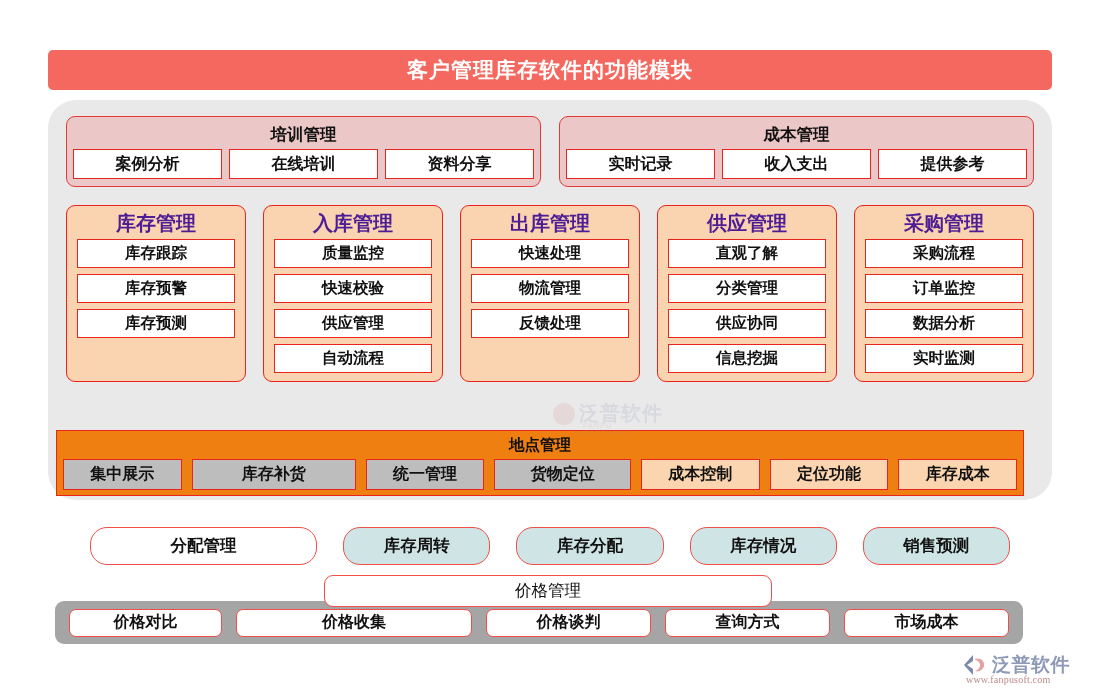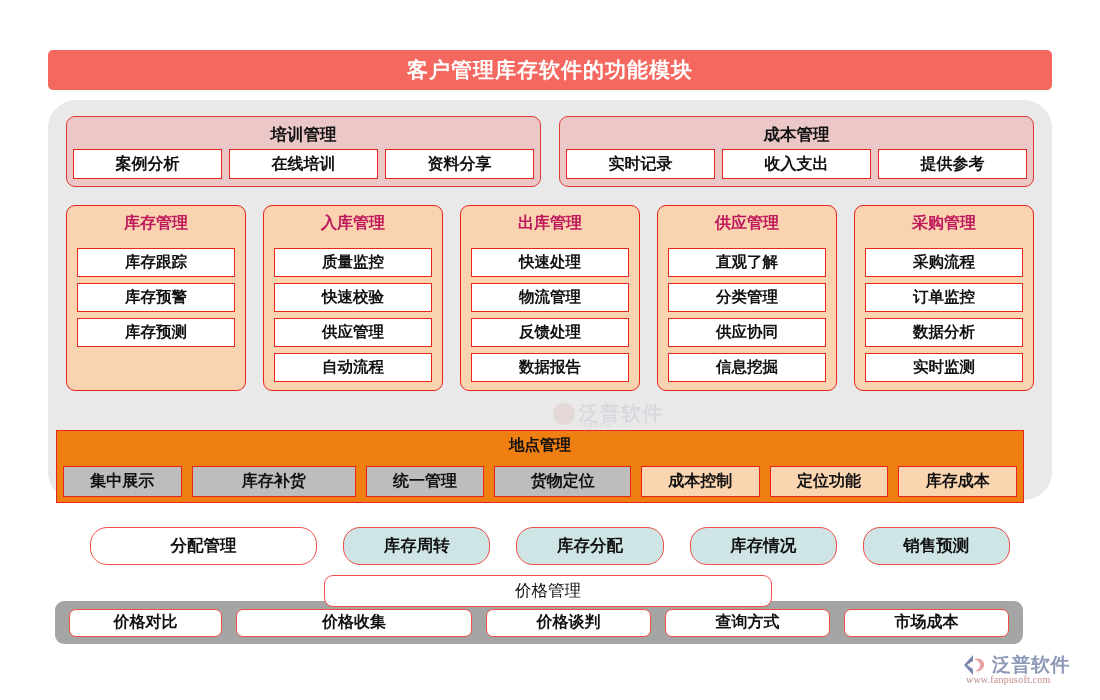--- a/index.html
+++ b/index.html
@@ -90,25 +90,25 @@
   }
   .group-peach {
     flex: 1;
     background: #fad3b0;
     border: 1.5px solid #e8241c;
     border-radius: 9px;
     padding: 4px 10px 8px 10px;
   }
   .group-peach .group-title {
     text-align: center;
-    font-size: 16px;
-    font-weight: bold;
-    color: #be185d;
+    font-size: 20px;
+    font-weight: bold;
+    color: #4c1d95;
     line-height: 26px;
-    margin-bottom: 12px;
+    margin-bottom: 3px;
   }
   .group-peach .cell {
     background: #ffffff;
     border: 1.3px solid #e8241c;
     height: 29px;
     margin-bottom: 6px;
     display: flex;
     align-items: center;
     justify-content: center;
     font-size: 15.5px;
@@ -131,21 +131,21 @@
     text-align: center;
     font-size: 15.5px;
     font-weight: bold;
     color: #111;
     line-height: 22px;
   }
   .orange-bar .bar-items {
     display: flex;
     gap: 10px;
     padding: 0 6px;
-    margin-top: 10px;
+    margin-top: 3px;
   }
   .orange-bar .bar-items .chip {
     height: 31px;
     display: flex;
     align-items: center;
     justify-content: center;
     font-size: 16px;
     font-weight: bold;
     color: #111;
     border: 1.4px solid #e8241c;
@@ -329,21 +329,20 @@
         <div class="cell">质量监控</div>
         <div class="cell">快速校验</div>
         <div class="cell">供应管理</div>
         <div class="cell">自动流程</div>
       </div>
       <div class="group-peach">
         <div class="group-title">出库管理</div>
         <div class="cell">快速处理</div>
         <div class="cell">物流管理</div>
         <div class="cell">反馈处理</div>
-        <div class="cell">数据报告</div>
       </div>
       <div class="group-peach">
         <div class="group-title">供应管理</div>
         <div class="cell">直观了解</div>
         <div class="cell">分类管理</div>
         <div class="cell">供应协同</div>
         <div class="cell">信息挖掘</div>
       </div>
       <div class="group-peach">
         <div class="group-title">采购管理</div>

